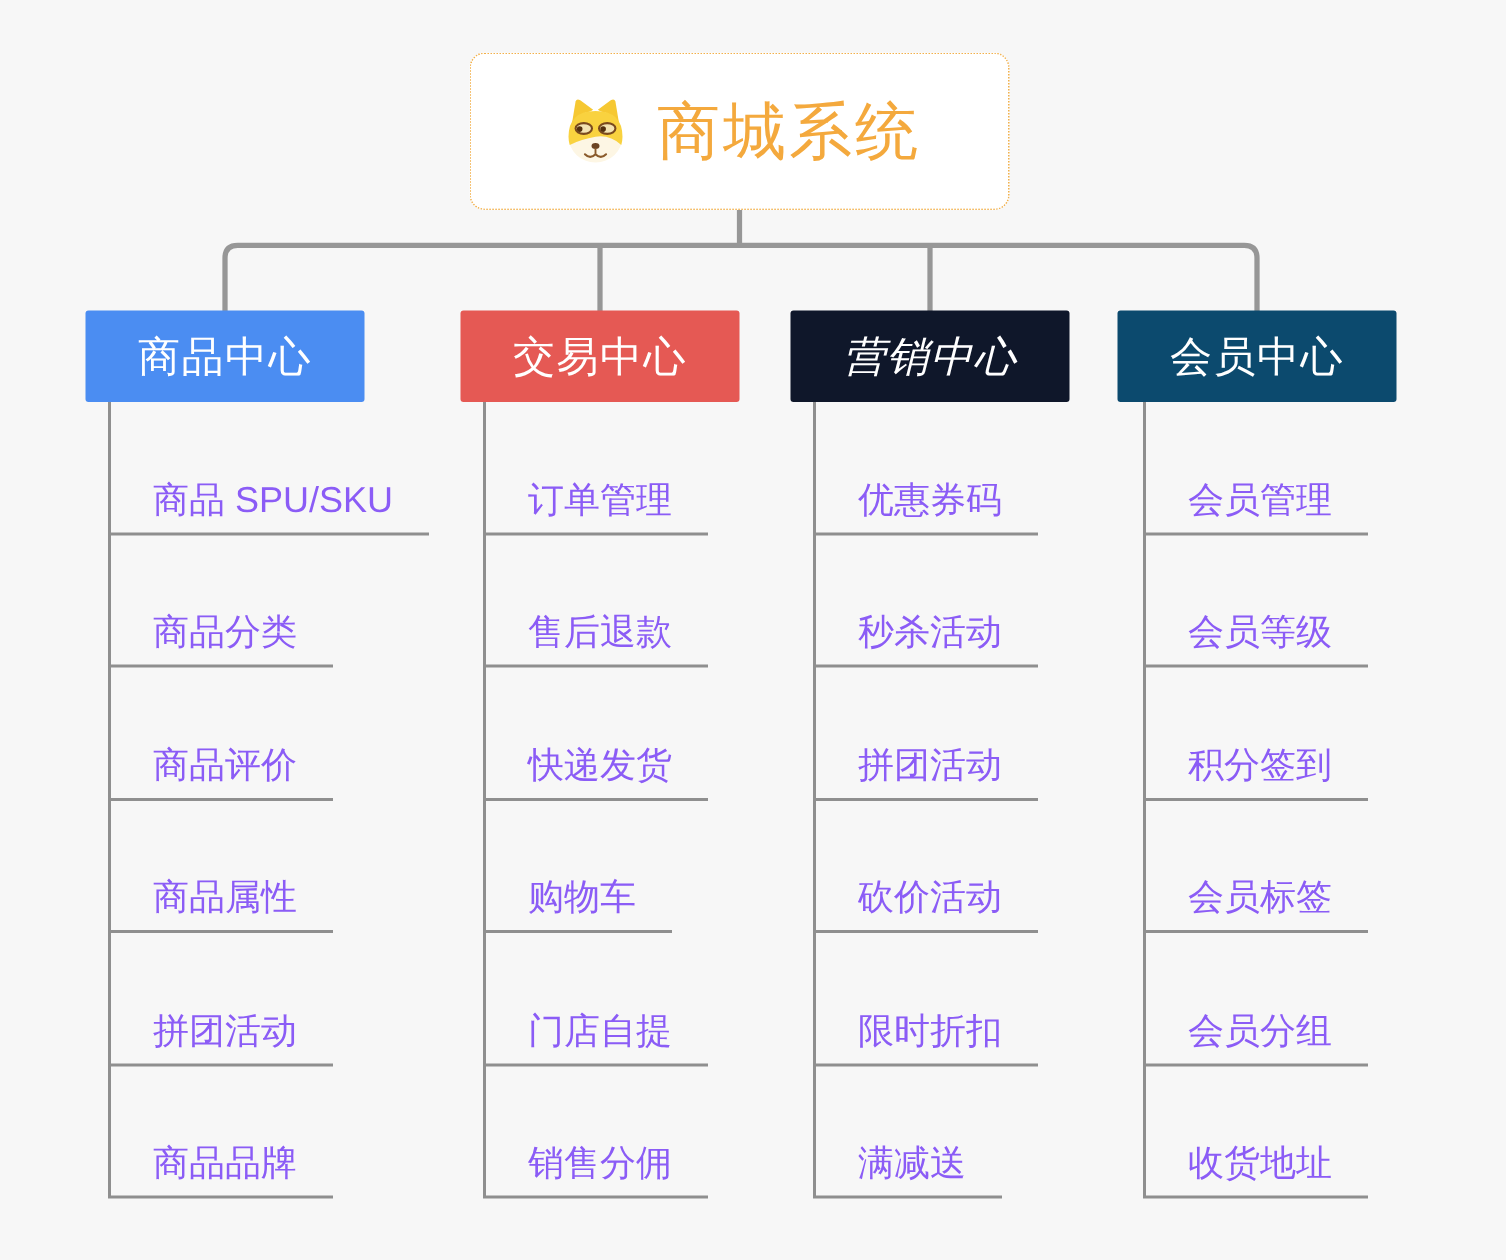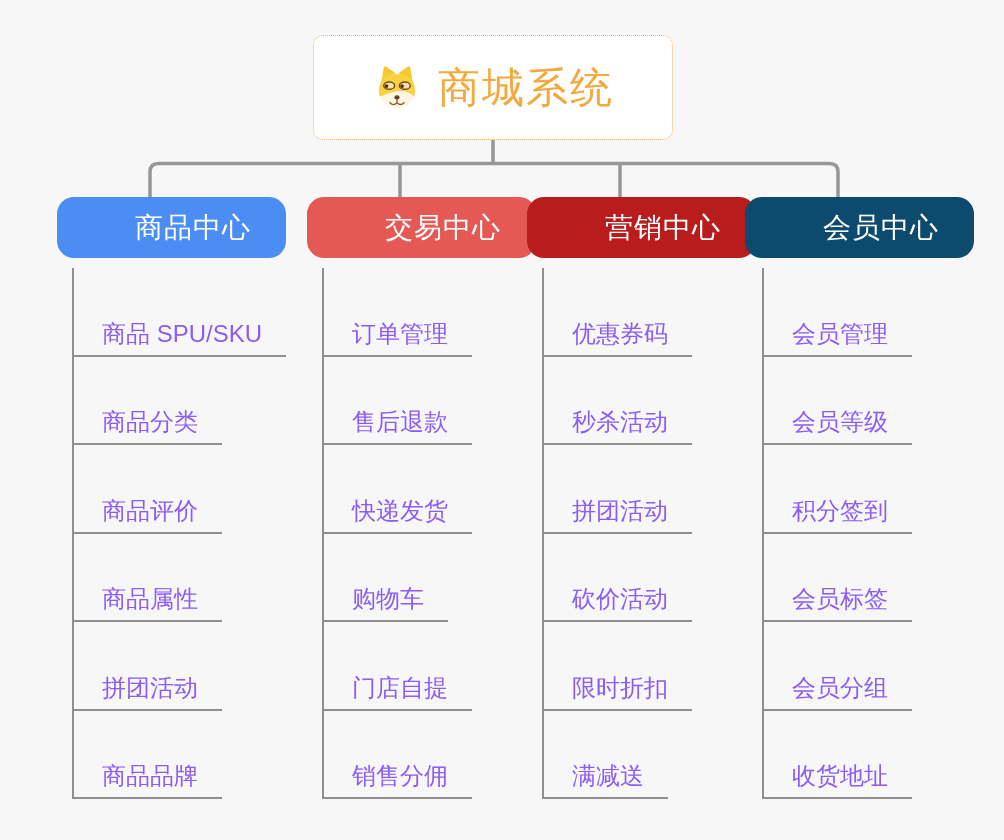--- a/index.html
+++ b/index.html
@@ -22,24 +22,24 @@
     box-sizing:border-box;
     display:flex;align-items:center;justify-content:center;gap:16px;
   }
   .root-node .root-label{
     font-size:42px;color:#f4a93d;letter-spacing:2px;line-height:1;
   }
   .doge{width:50px;height:50px;flex:0 0 auto;}
 
   
   .branch-node{
-    position:absolute;top:197px;width:186px;height:61px;
-    border-radius:17px;
+    position:absolute;top:207px;width:186px;height:61px;
+    border-radius:2px;
     display:flex;align-items:center;justify-content:center;
-    color:#ffffff;font-size:28px;letter-spacing:1px;padding-left:43px;
+    color:#ffffff;font-size:28px;letter-spacing:1px;
   }
   .branch-node.b0{left:57px;}
   .branch-node.b1{left:307px;}
   .branch-node.b2{left:527px;}
   .branch-node.b3{left:745px;}
 
   
   .leaf-col{
     position:absolute;top:268px;height:531px;
     border-left:2px solid #8f8f8f;
@@ -95,21 +95,21 @@
     </svg>
     <span class="root-label">商城系统</span>
   </div>
 
   <div class="branch-node b0" style="background: rgb(75, 141, 242);">
     <span>商品中心</span>
   </div>
   <div class="branch-node b1" style="background: rgb(229, 89, 84);">
     <span>交易中心</span>
   </div>
-  <div class="branch-node b2" style="background: #b91c1c;">
+  <div class="branch-node b2" style="background: #0f172a; font-style: italic;">
     <span>营销中心</span>
   </div>
   <div class="branch-node b3" style="background: #0c4a6e;">
     <span>会员中心</span>
   </div>
 
   <div class="leaf-col c0">
     <div class="leaf">
         <span>商品 SPU/SKU</span>
       </div>

